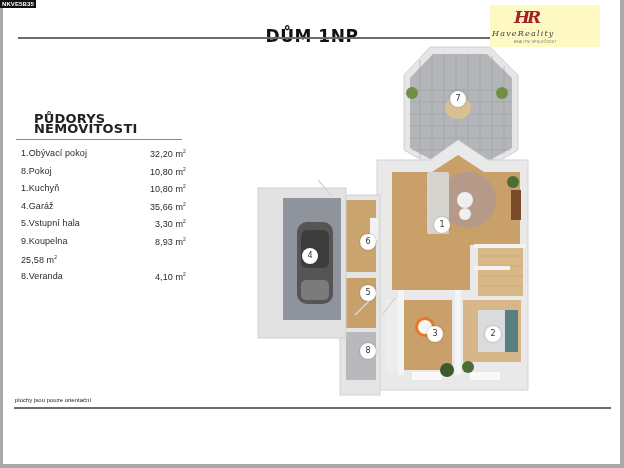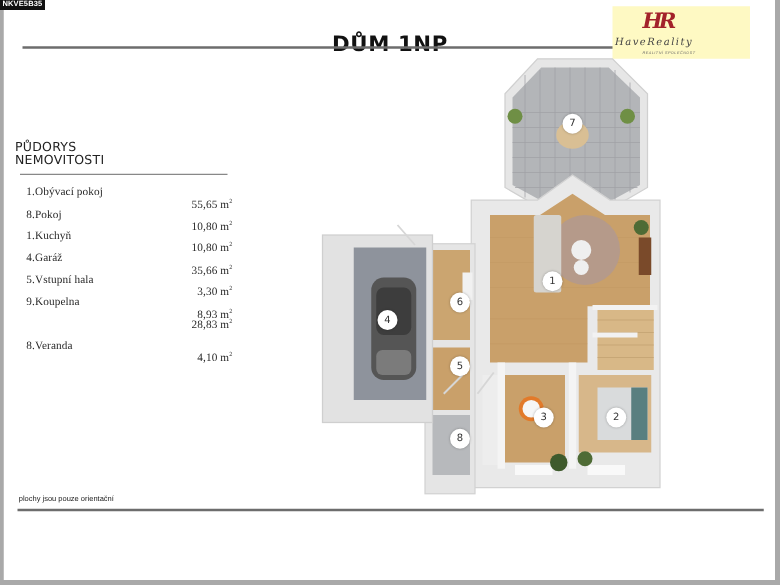--- a/index.html
+++ b/index.html
@@ -40,31 +40,31 @@
     }
     .logo-name {
       position: absolute; left: 2px; top: 24px; font-family: "DejaVu Serif", serif; font-size: 8px;
       color: #444; letter-spacing: 1.2px;
     }
     .logo-sub {
       position: absolute; left: 24px; top: 35px; font-size: 3px; color: #666; letter-spacing: 0.4px;
     }
 
     .section-heading {
-      position: absolute; left: 12px; top: 114px; font-family: "DejaVu Sans", sans-serif;
-      font-weight: normal; font-size: 10px; line-height: 10px; color: #222; letter-spacing: 0.2px;
+      position: absolute; left: 34px; top: 114px; font-family: "DejaVu Sans", sans-serif;
+      font-weight: bold; font-size: 13px; line-height: 10px; color: #222; letter-spacing: 0.2px;
     }
     .section-rule {
       position: absolute; left: 16px; top: 139px; width: 166px; height: 1px; background: #888;
     }
 
     .room-list { position: absolute; left: 21px; top: 148px; width: 165px; }
     .room-row {
       display: flex; justify-content: space-between; height: 17.6px; font-size: 9px;
-      font-family: Liberation Serif, serif; color: #2a2a2a; letter-spacing: 0.1px; flex-direction: column;
+      font-family: Liberation Sans, sans-serif; color: #2a2a2a; letter-spacing: 0.1px;
     }
     .room-area { text-align: right; }
     .room-area sup { font-size: 5px; vertical-align: 4px; }
 
     .footnote {
       position: absolute; left: 15px; top: 397px; font-size: 6px; color: #222;
     }
     .bottom-rule {
       position: absolute; left: 14px; top: 407px; width: 597px; height: 1.5px; background: #6d6d6d;
     }
@@ -94,21 +94,21 @@
 
 <div class="section-heading">
   <div>PŮDORYS</div>
   <div>NEMOVITOSTI</div>
 </div>
 <div class="section-rule"></div>
 
 <div class="room-list">
   <div class="room-row">
     <span>1.Obývací pokoj</span>
-    <span class="room-area"><span>55,65 m</span><sup>2</sup></span>
+    <span class="room-area"><span>32,20 m</span><sup>2</sup></span>
   </div>
   <div class="room-row">
     <span>8.Pokoj</span>
     <span class="room-area"><span>10,80 m</span><sup>2</sup></span>
   </div>
   <div class="room-row">
     <span>1.Kuchyň</span>
     <span class="room-area"><span>10,80 m</span><sup>2</sup></span>
   </div>
   <div class="room-row">
@@ -117,21 +117,21 @@
   </div>
   <div class="room-row">
     <span>5.Vstupní hala</span>
     <span class="room-area"><span>3,30 m</span><sup>2</sup></span>
   </div>
   <div class="room-row">
     <span>9.Koupelna</span>
     <span class="room-area"><span>8,93 m</span><sup>2</sup></span>
   </div>
   <div class="room-row">
-    <span class="room-area"><span>28,83 m</span><sup>2</sup></span>
+    <span class="room-area"><span>25,58 m</span><sup>2</sup></span>
   </div>
   <div class="room-row">
     <span>8.Veranda</span>
     <span class="room-area"><span>4,10 m</span><sup>2</sup></span>
   </div>
 </div>
 
 <div class="footnote">plochy jsou pouze orientační</div>
 <div class="bottom-rule"></div>
 

